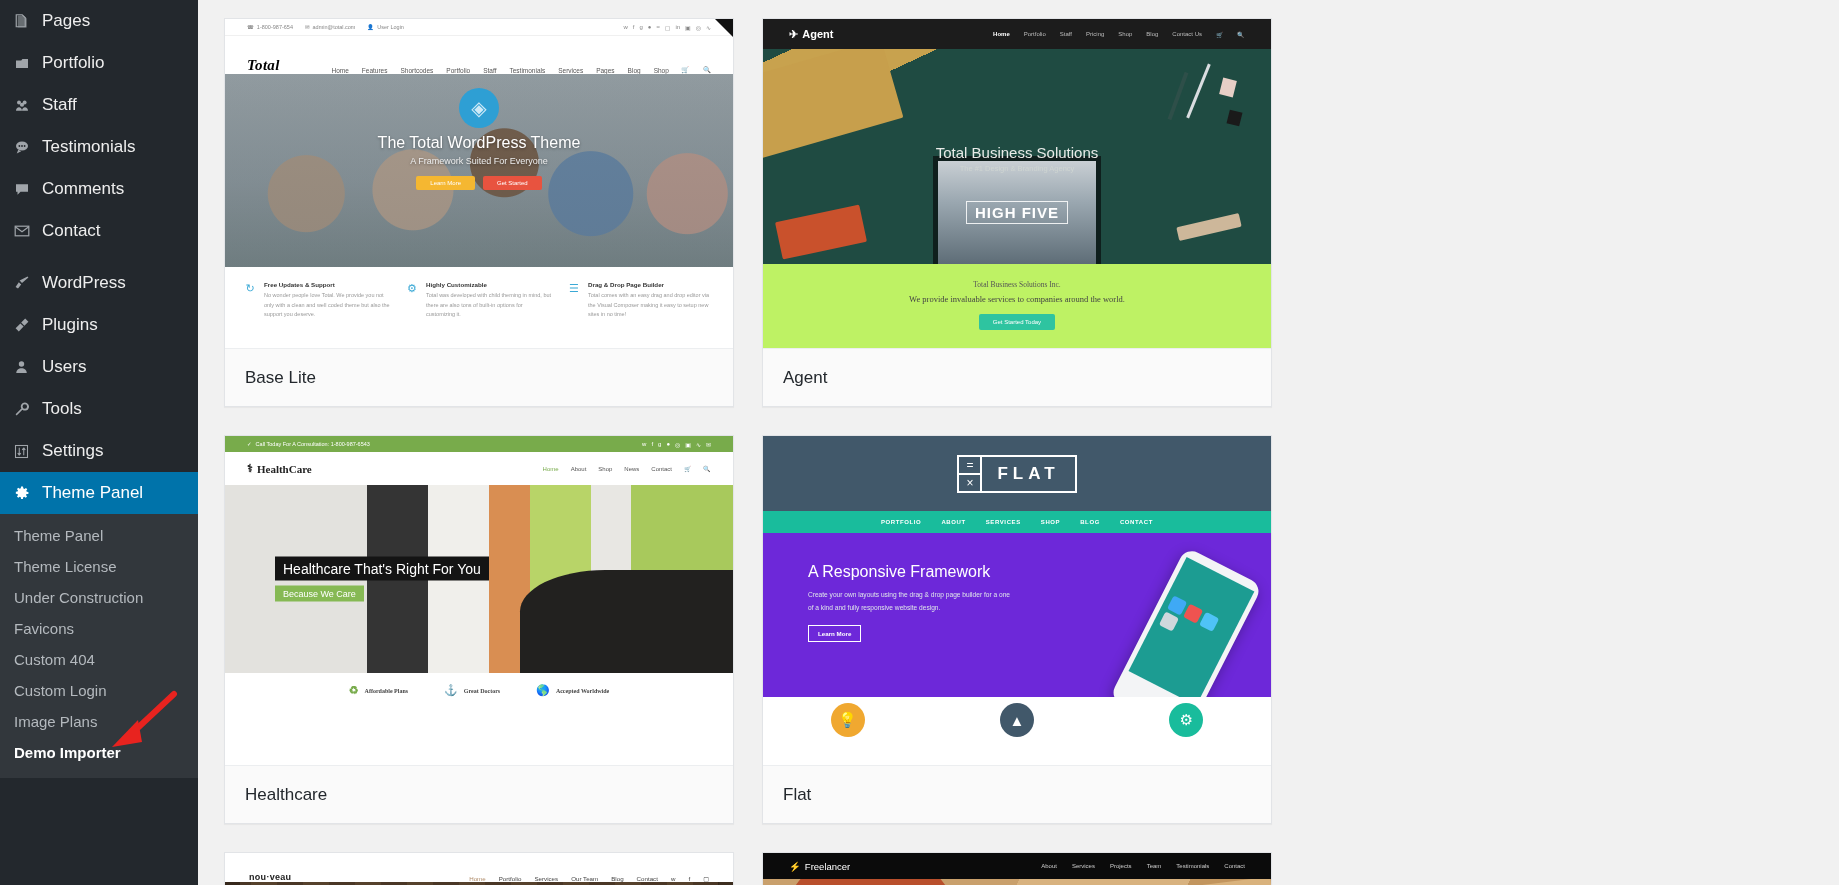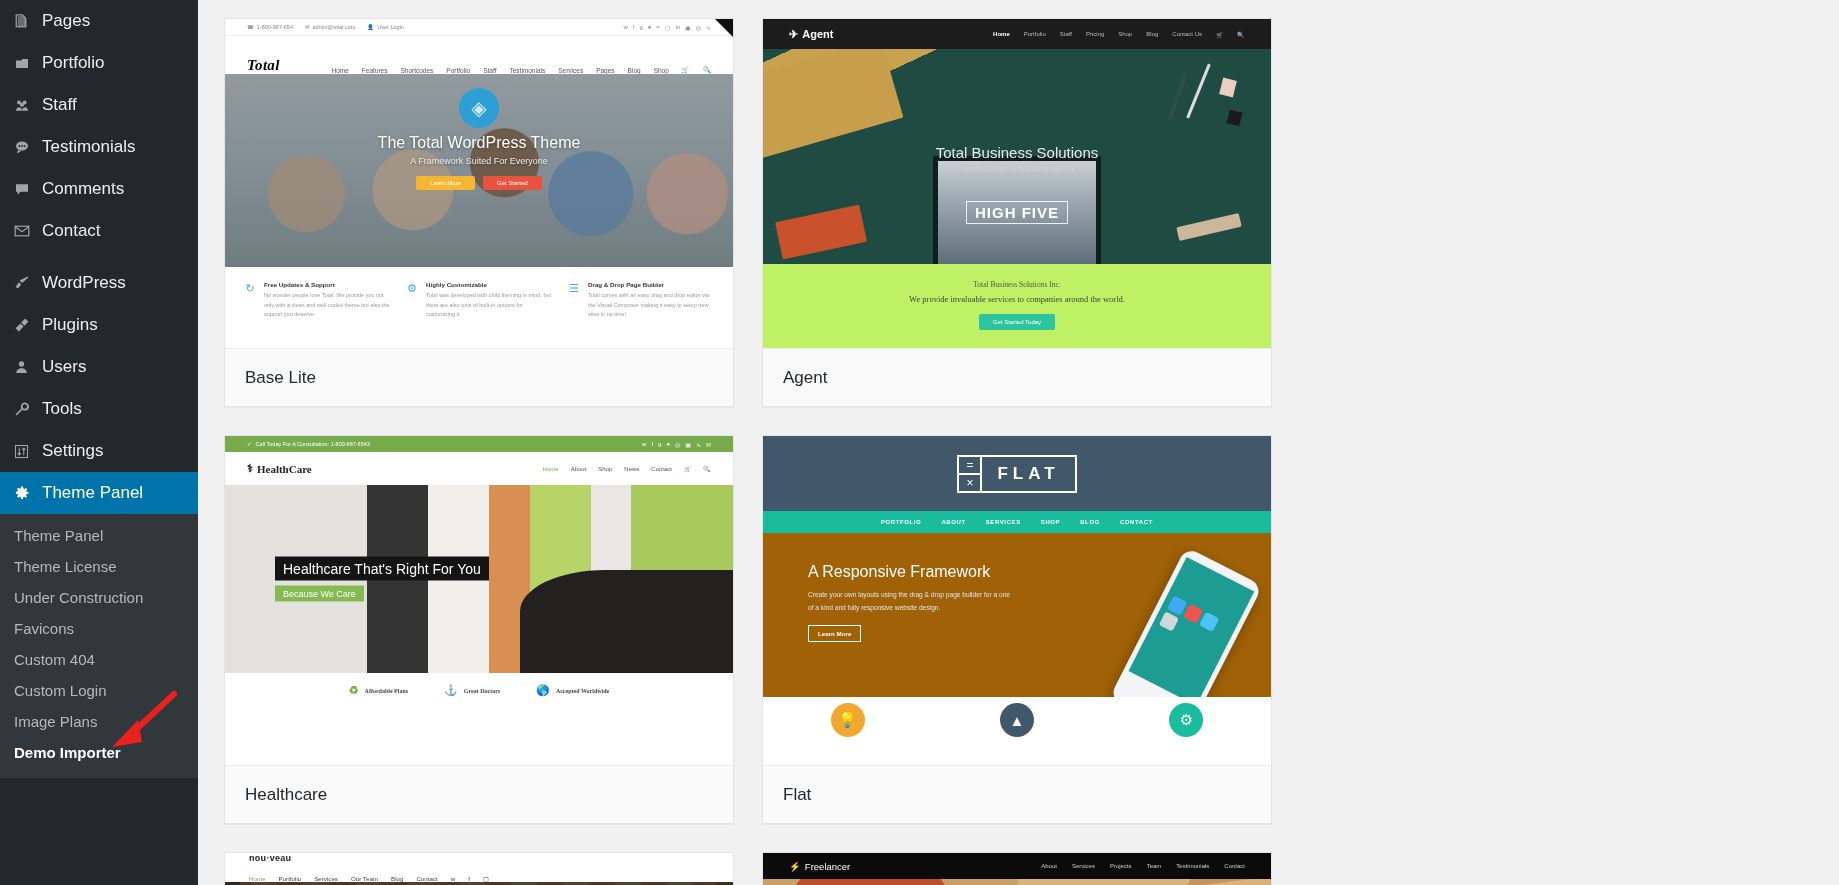--- a/index.html
+++ b/index.html
@@ -234,21 +234,21 @@
   .c4-logo .lcol div:first-child { border-bottom: 2px solid #fff; }
   .c4-logo .lname {
     display: flex; align-items: center; padding: 0 15px;
     color: #fff; font-size: 17px; letter-spacing: 5px; font-weight: bold;
   }
   .c4-menu {
     height: 22px; background: #19bc9c; display: flex; align-items: center;
     justify-content: center; gap: 20px; color: #fff; font-size: 6px;
     font-weight: bold; letter-spacing: .6px;
   }
-  .c4-body { background: #a16207; height: 164px; position: relative; overflow: hidden; }
+  .c4-body { background: #6d28d9; height: 164px; position: relative; overflow: hidden; }
   .c4-copy { padding: 30px 0 0 45px; width: 250px; }
   .c4-h1 { color: #fff; font-size: 16px; font-weight: normal; }
   .c4-p { color: #dfe5ea; font-size: 6.6px; line-height: 1.95; margin-top: 8px; }
   .c4-btn {
     display: inline-block; margin-top: 10px; border: 1px solid #fff;
     color: #fff; font-size: 6.2px; font-weight: bold; padding: 4px 9px;
   }
   .c4-phone {
     position: absolute; right: 42px; top: 24px;
     width: 86px; height: 170px; background: #f3f4f6;
@@ -262,22 +262,22 @@
   .c4-phone-scr i { width: 15px; height: 15px; border-radius: 3px; display: block; }
   .c4-circles { display: flex; justify-content: space-around; padding-top: 6px; background: #fff; }
   .c4-circ {
     width: 34px; height: 34px; border-radius: 50%;
     display: flex; align-items: center; justify-content: center;
     color: #fff; font-size: 15px;
   }
 
   
   .c5-nav {
-    height: 29px; background: #fff; display: flex; align-items: flex-start;
-    justify-content: space-between; padding: 0 24px; flex-direction: column;
+    height: 29px; background: #fff; display: flex; align-items: flex-end;
+    justify-content: space-between; padding: 0 24px;
   }
   .c5-logo { font-size: 9px; font-weight: bold; letter-spacing: .3px; color: #222; }
   .c5-menu { display: flex; gap: 13px; font-size: 6.2px; color: #444; align-items: center; }
   .c5-menu .on { color: #b08c6a; }
   .c5-hero {
     height: 198px; position: relative; overflow: hidden;
     background:
       linear-gradient(90deg, rgba(0,0,0,.28) 0 3%, transparent 3% 97%, rgba(0,0,0,.3) 97%),
       repeating-linear-gradient(90deg, #4a3726 0 26px, #56412c 26px 52px),
       #4a3726;

